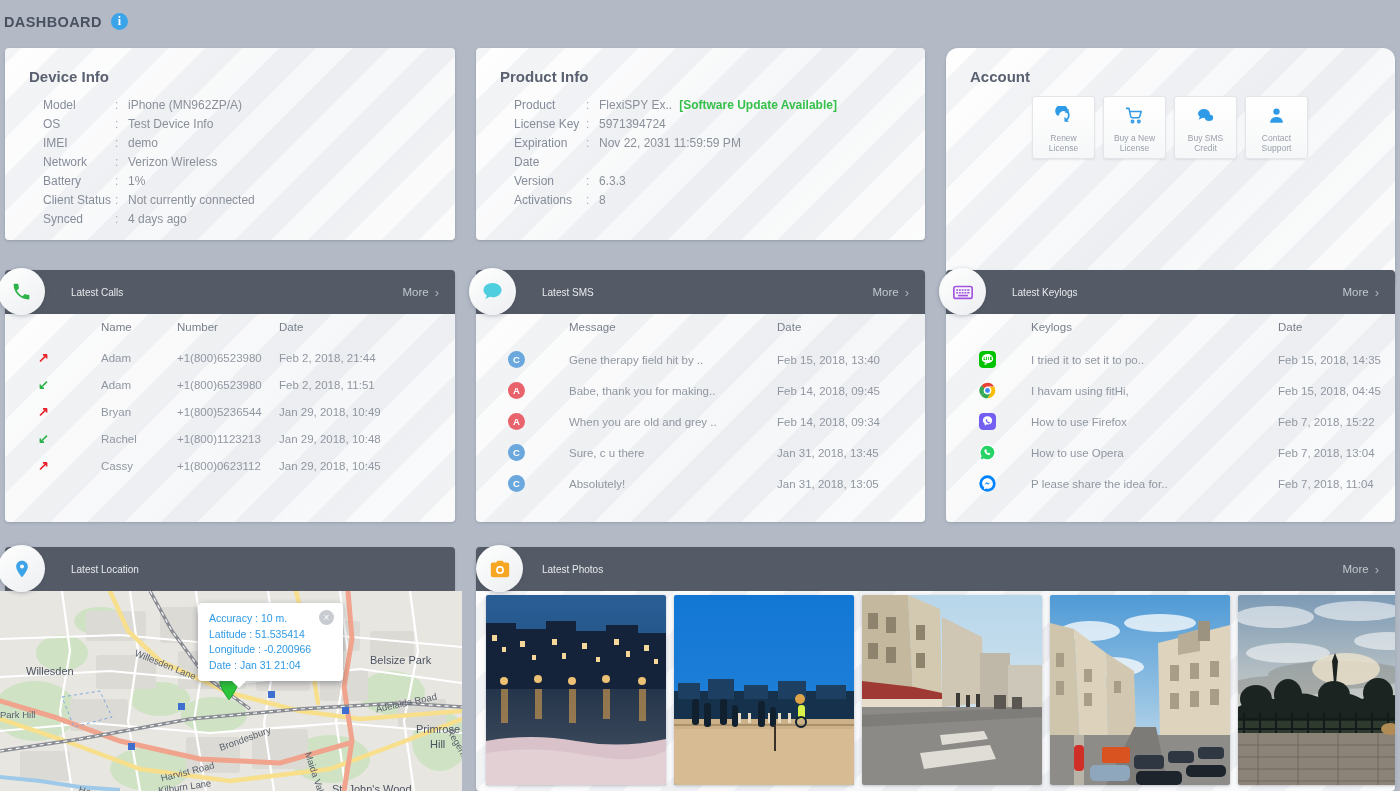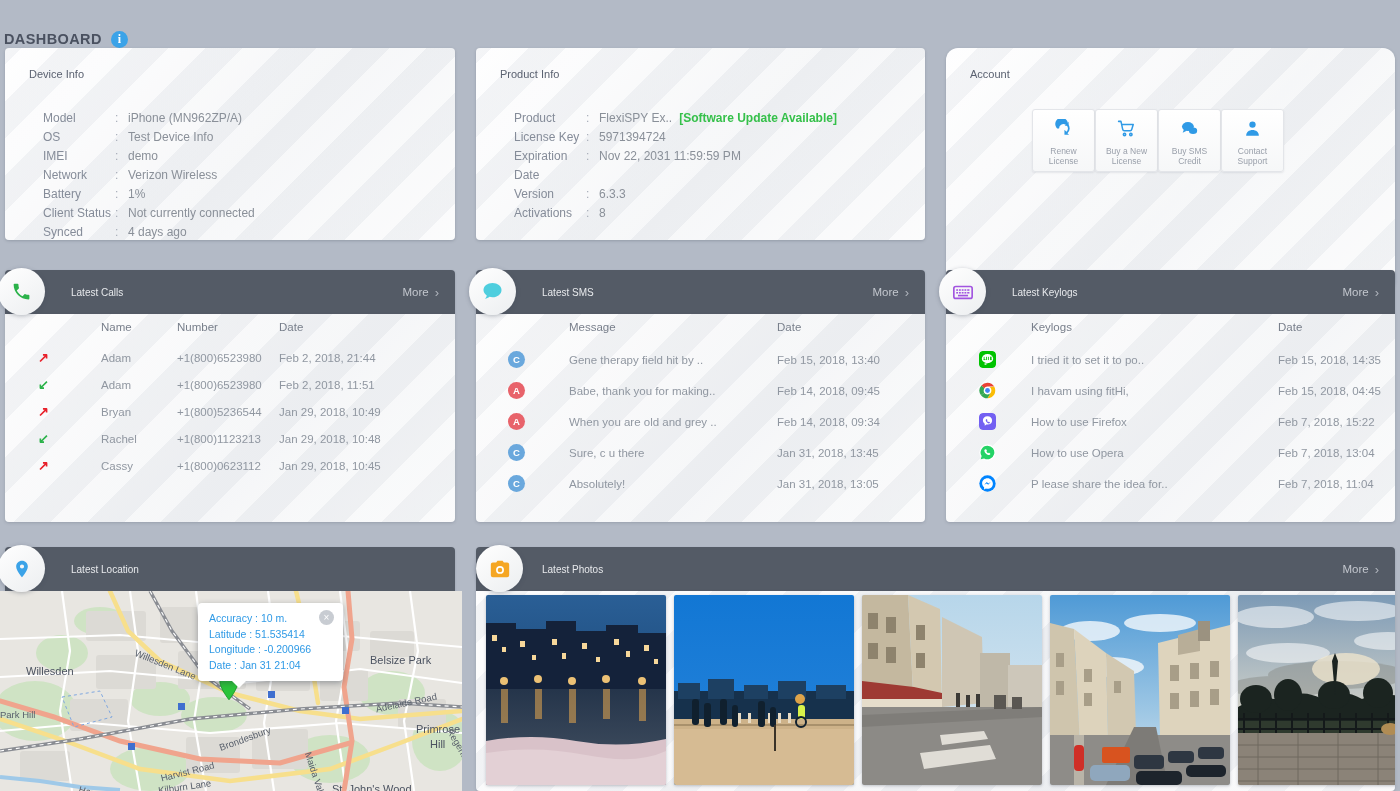--- a/index.html
+++ b/index.html
@@ -7,23 +7,22 @@
     width: 1400px; height: 791px;
     background: #b3bac6;
     font-family: "Liberation Sans", sans-serif;
     overflow: hidden;
   }
 
   
   #page-title-bar {
     height: 30px;
     display: flex;
-    align-items: center;
+    align-items: flex-end;
     padding-left: 4px;
-    margin-top: 24px;
   }
   #page-title-text {
     font-size: 14.5px;
     font-weight: bold;
     color: #4a5160;
     letter-spacing: 0.4px;
   }
   #info-badge {
     width: 17px; height: 17px;
     border-radius: 50%;
@@ -47,31 +46,31 @@
         rgba(236,238,241,0.55) 52px),
       linear-gradient(135deg, #fdfdfe 0%, #eceef1 55%, #f7f8f9 100%);
     border-radius: 4px;
     box-shadow: 0 1px 3px rgba(70,80,95,0.28);
     overflow: hidden;
   }
 
   
   .info-card { padding: 20px 24px; }
   .info-title {
-    font-size: 11px; font-weight: normal; color: #5a6170;
-    margin-bottom: 29px;
+    font-size: 15px; font-weight: bold; color: #5a6170;
+    margin-bottom: 11px;
   }
   .info-row { display: flex; align-items: baseline; font-size: 12px; line-height: 19px; }
   .info-label { width: 86px; color: #858c99; padding-left: 14px; }
   .info-colon { width: 13px; color: #a6acb8; }
   .info-value { color: #8a9099; }
   .badge-update { color: #35c04a; font-weight: bold; margin-left: 7px; }
 
   
-  .acct-btns { display: flex; gap: 0; margin-top: 8px; margin-left: 62px; }
+  .acct-btns { display: flex; gap: 8px; margin-top: 8px; margin-left: 62px; }
   .acct-btn {
     width: 63px; height: 63px;
     background: linear-gradient(180deg,#ffffff 0%, #f6f7f8 100%);
     border: 1px solid #e3e5e9;
     border-radius: 3px;
     box-shadow: 0 1px 2px rgba(90,100,115,0.13);
     display: flex; flex-direction: column;
     align-items: center; justify-content: center;
     cursor: pointer;
     padding-top: 3px;

